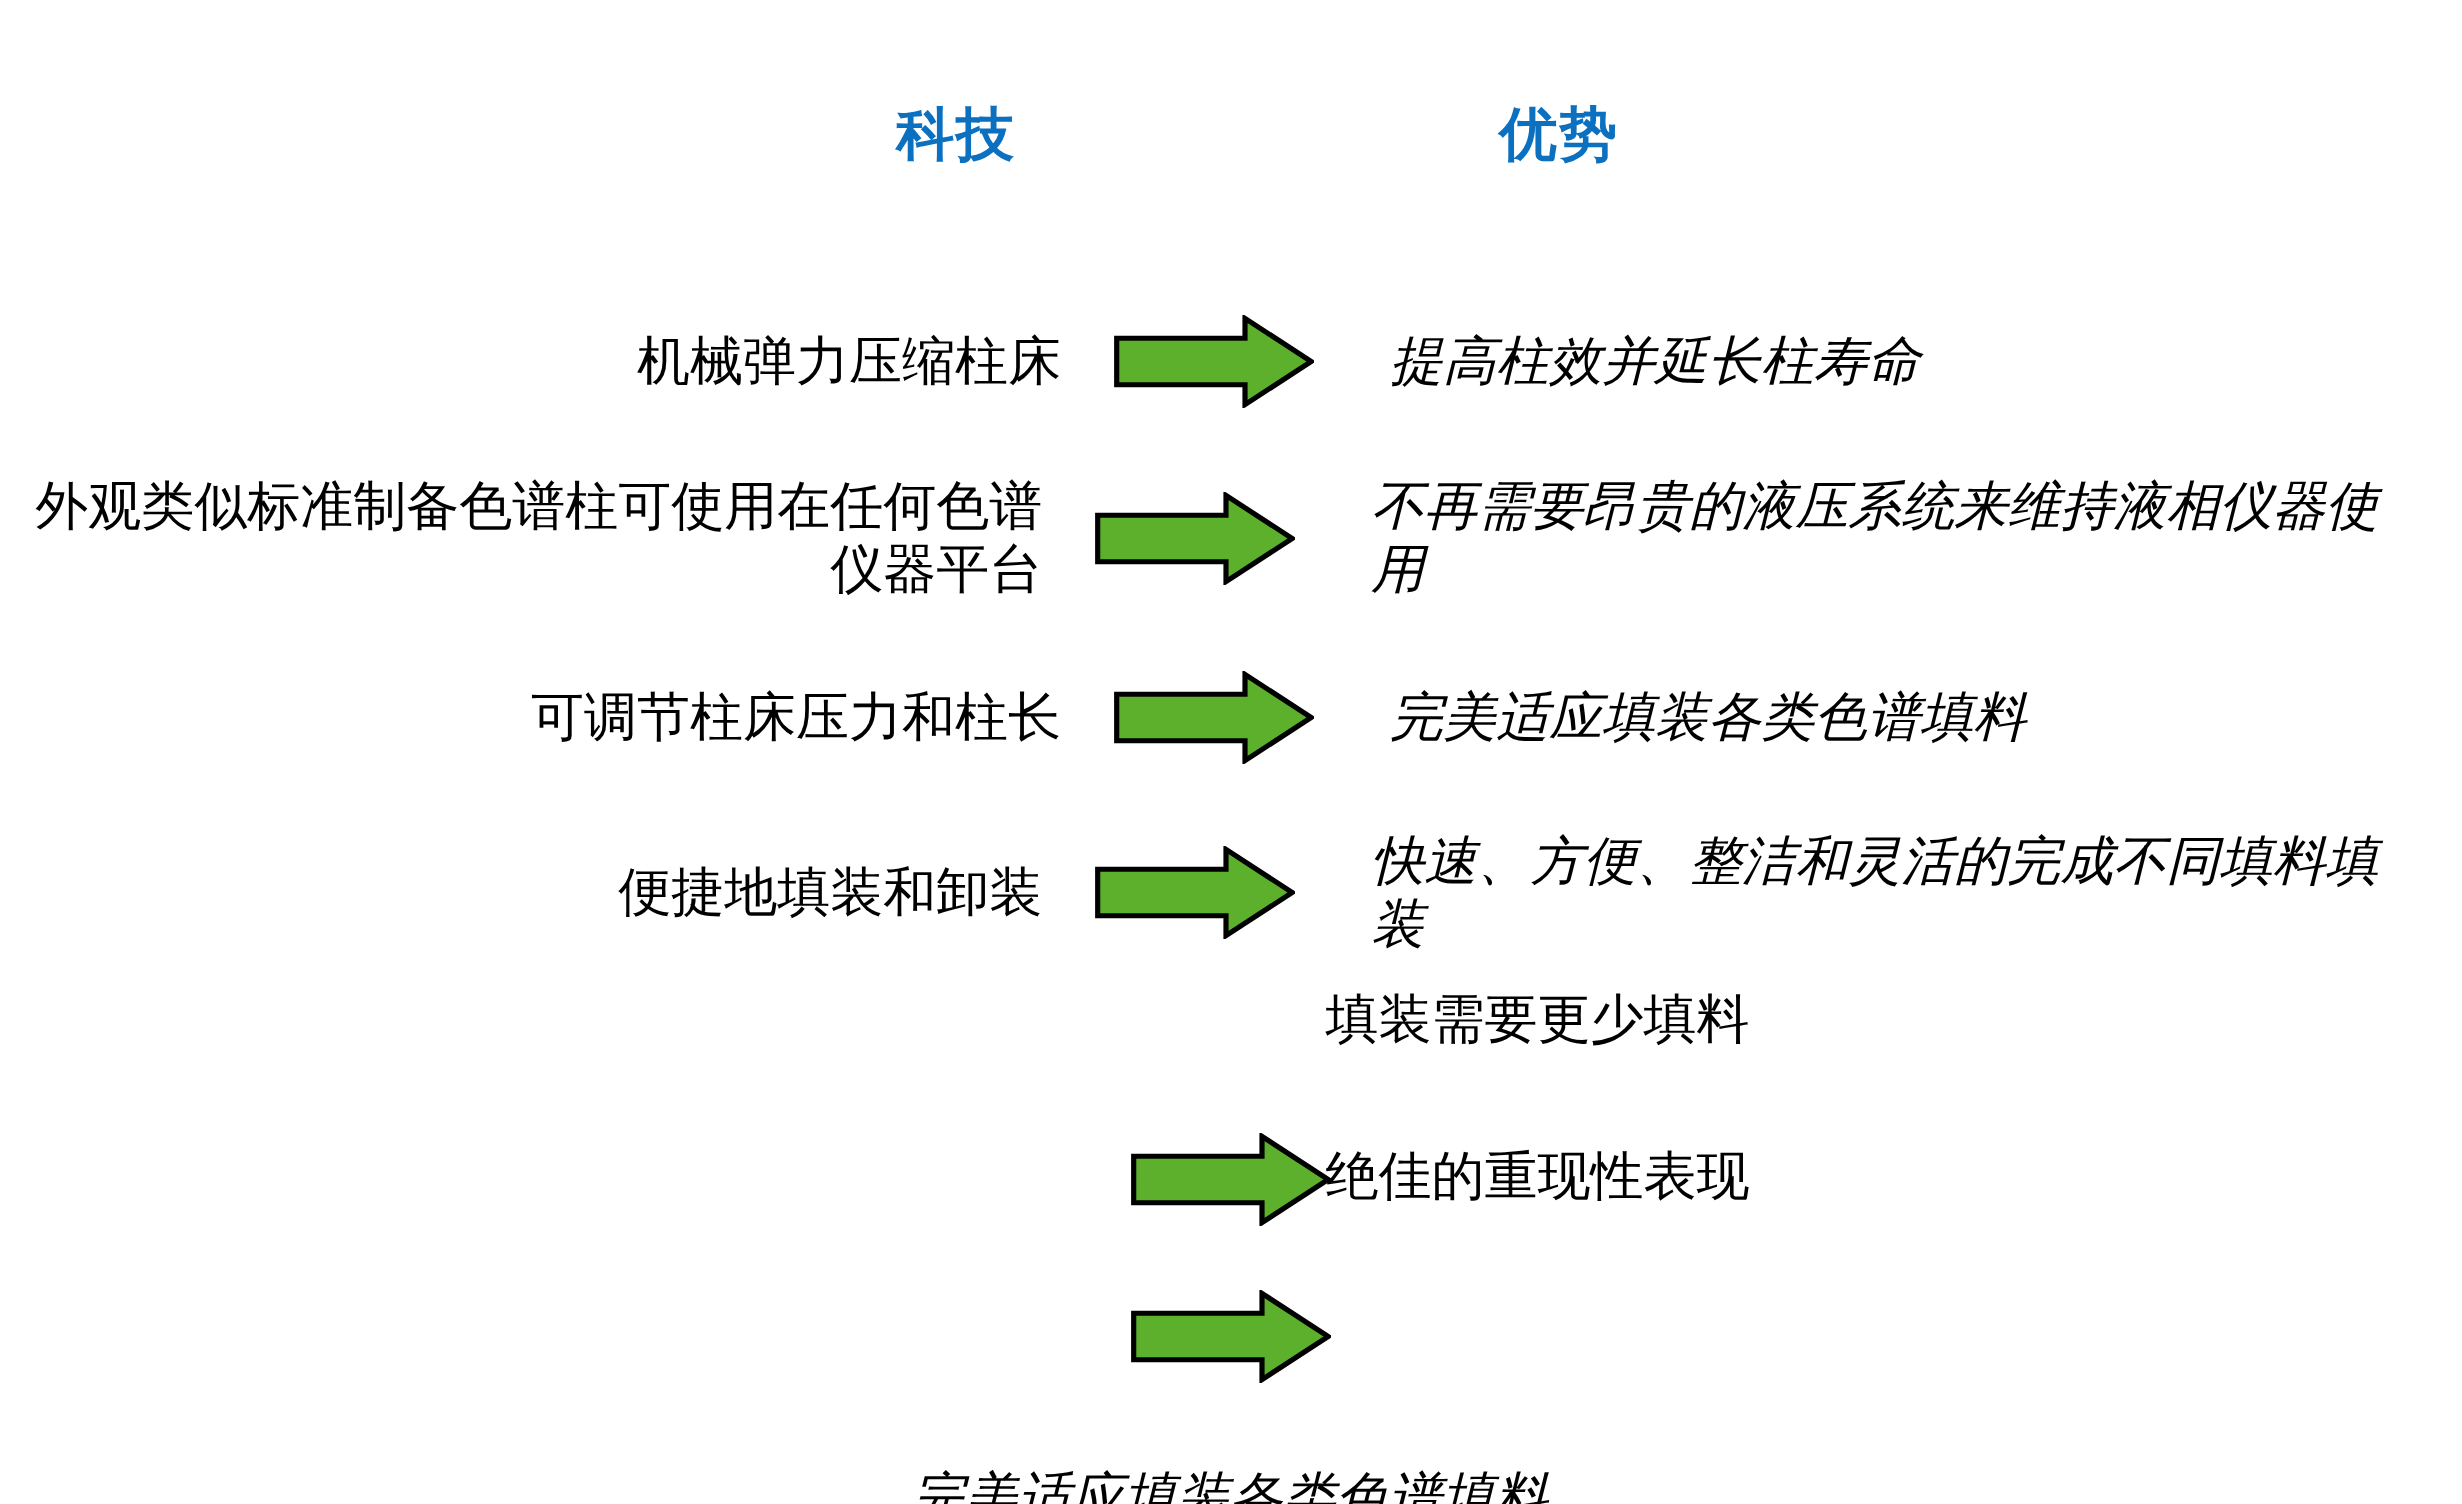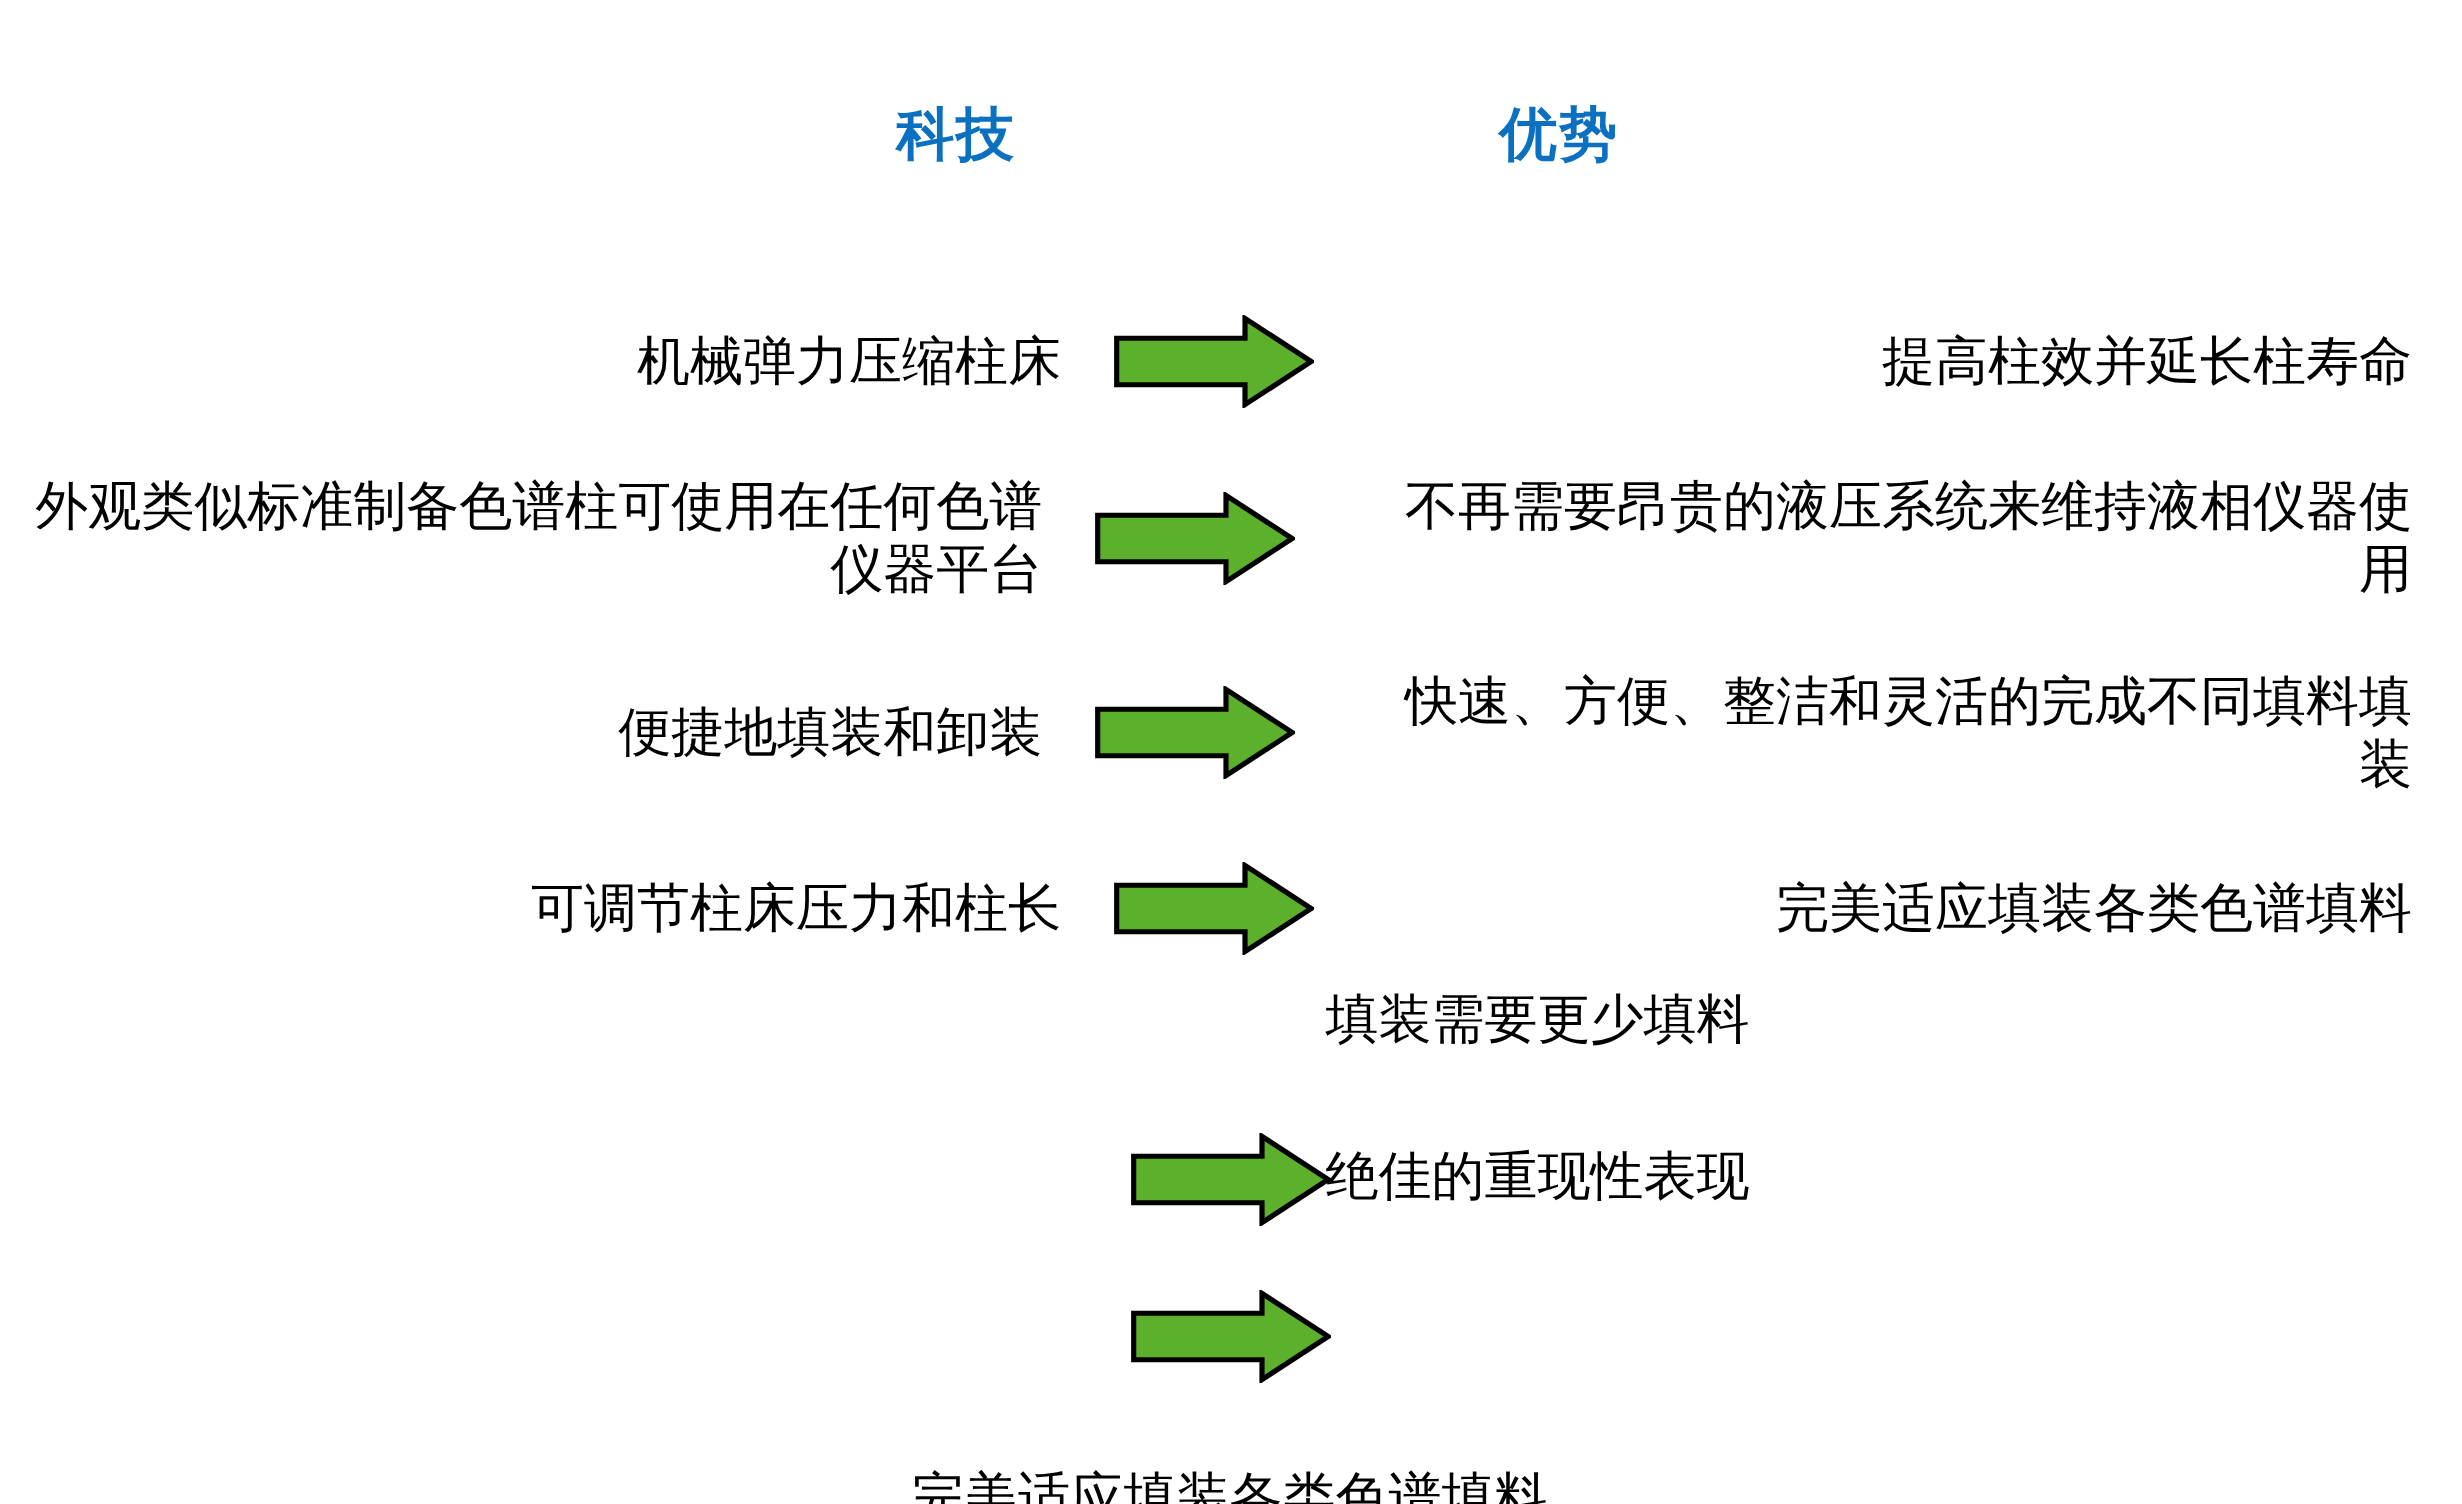--- a/index.html
+++ b/index.html
@@ -93,21 +93,22 @@
     align-items: center;
     justify-content: center;
     flex: 0 0 258px;
   }
 
   .cell.right {
     flex: 1 1 auto;
     padding-left: 47px;
     padding-right: 50px;
     box-sizing: border-box;
-    text-align: right;
+    text-align: left;
+    font-style: italic;
   }
 
   .arrow-svg {
     display: block;
     width: 200px;
     height: 93px;
   }
 </style>
 </head>
 <body>
@@ -134,38 +135,38 @@
     <div class="row r2">
       <div class="cell left">外观类似标准制备色谱柱可使用在任何色谱仪器平台</div>
       <div class="arrow-cell">
         <svg class="arrow-svg" viewBox="0 0 232 108">
           <polygon points="3,27 152,27 152,4 229,54 152,104 152,81 3,81" fill="#5CB02B" stroke="#000000" stroke-width="6" stroke-linejoin="miter"></polygon>
         </svg>
       </div>
       <div class="cell right">不再需要昂贵的液压系统来维持液相仪器使用</div>
     </div>
 
+    <div class="row r3">
+      <div class="cell left">可调节柱床压力和柱长</div>
+      <div class="arrow-cell">
+        <svg class="arrow-svg" viewBox="0 0 232 108">
+          <polygon points="3,27 152,27 152,4 229,54 152,104 152,81 3,81" fill="#5CB02B" stroke="#000000" stroke-width="6" stroke-linejoin="miter"></polygon>
+        </svg>
+      </div>
+      <div class="cell right">完美适应填装各类色谱填料</div>
+    </div>
+
     <div class="row r4">
       <div class="cell left">便捷地填装和卸装</div>
       <div class="arrow-cell">
         <svg class="arrow-svg" viewBox="0 0 232 108">
           <polygon points="3,27 152,27 152,4 229,54 152,104 152,81 3,81" fill="#5CB02B" stroke="#000000" stroke-width="6" stroke-linejoin="miter"></polygon>
         </svg>
       </div>
       <div class="cell right">快速、方便、整洁和灵活的完成不同填料填装</div>
-    </div>
-
-    <div class="row r3">
-      <div class="cell left">可调节柱床压力和柱长</div>
-      <div class="arrow-cell">
-        <svg class="arrow-svg" viewBox="0 0 232 108">
-          <polygon points="3,27 152,27 152,4 229,54 152,104 152,81 3,81" fill="#5CB02B" stroke="#000000" stroke-width="6" stroke-linejoin="miter"></polygon>
-        </svg>
-      </div>
-      <div class="cell right">完美适应填装各类色谱填料</div>
     </div>
 
     <div class="row r5">
       <div class="cell left">填装需要更少填料</div>
       <div class="arrow-cell">
         <svg class="arrow-svg" viewBox="0 0 232 108">
           <polygon points="3,27 152,27 152,4 229,54 152,104 152,81 3,81" fill="#5CB02B" stroke="#000000" stroke-width="6" stroke-linejoin="miter"></polygon>
         </svg>
       </div>
     </div>

